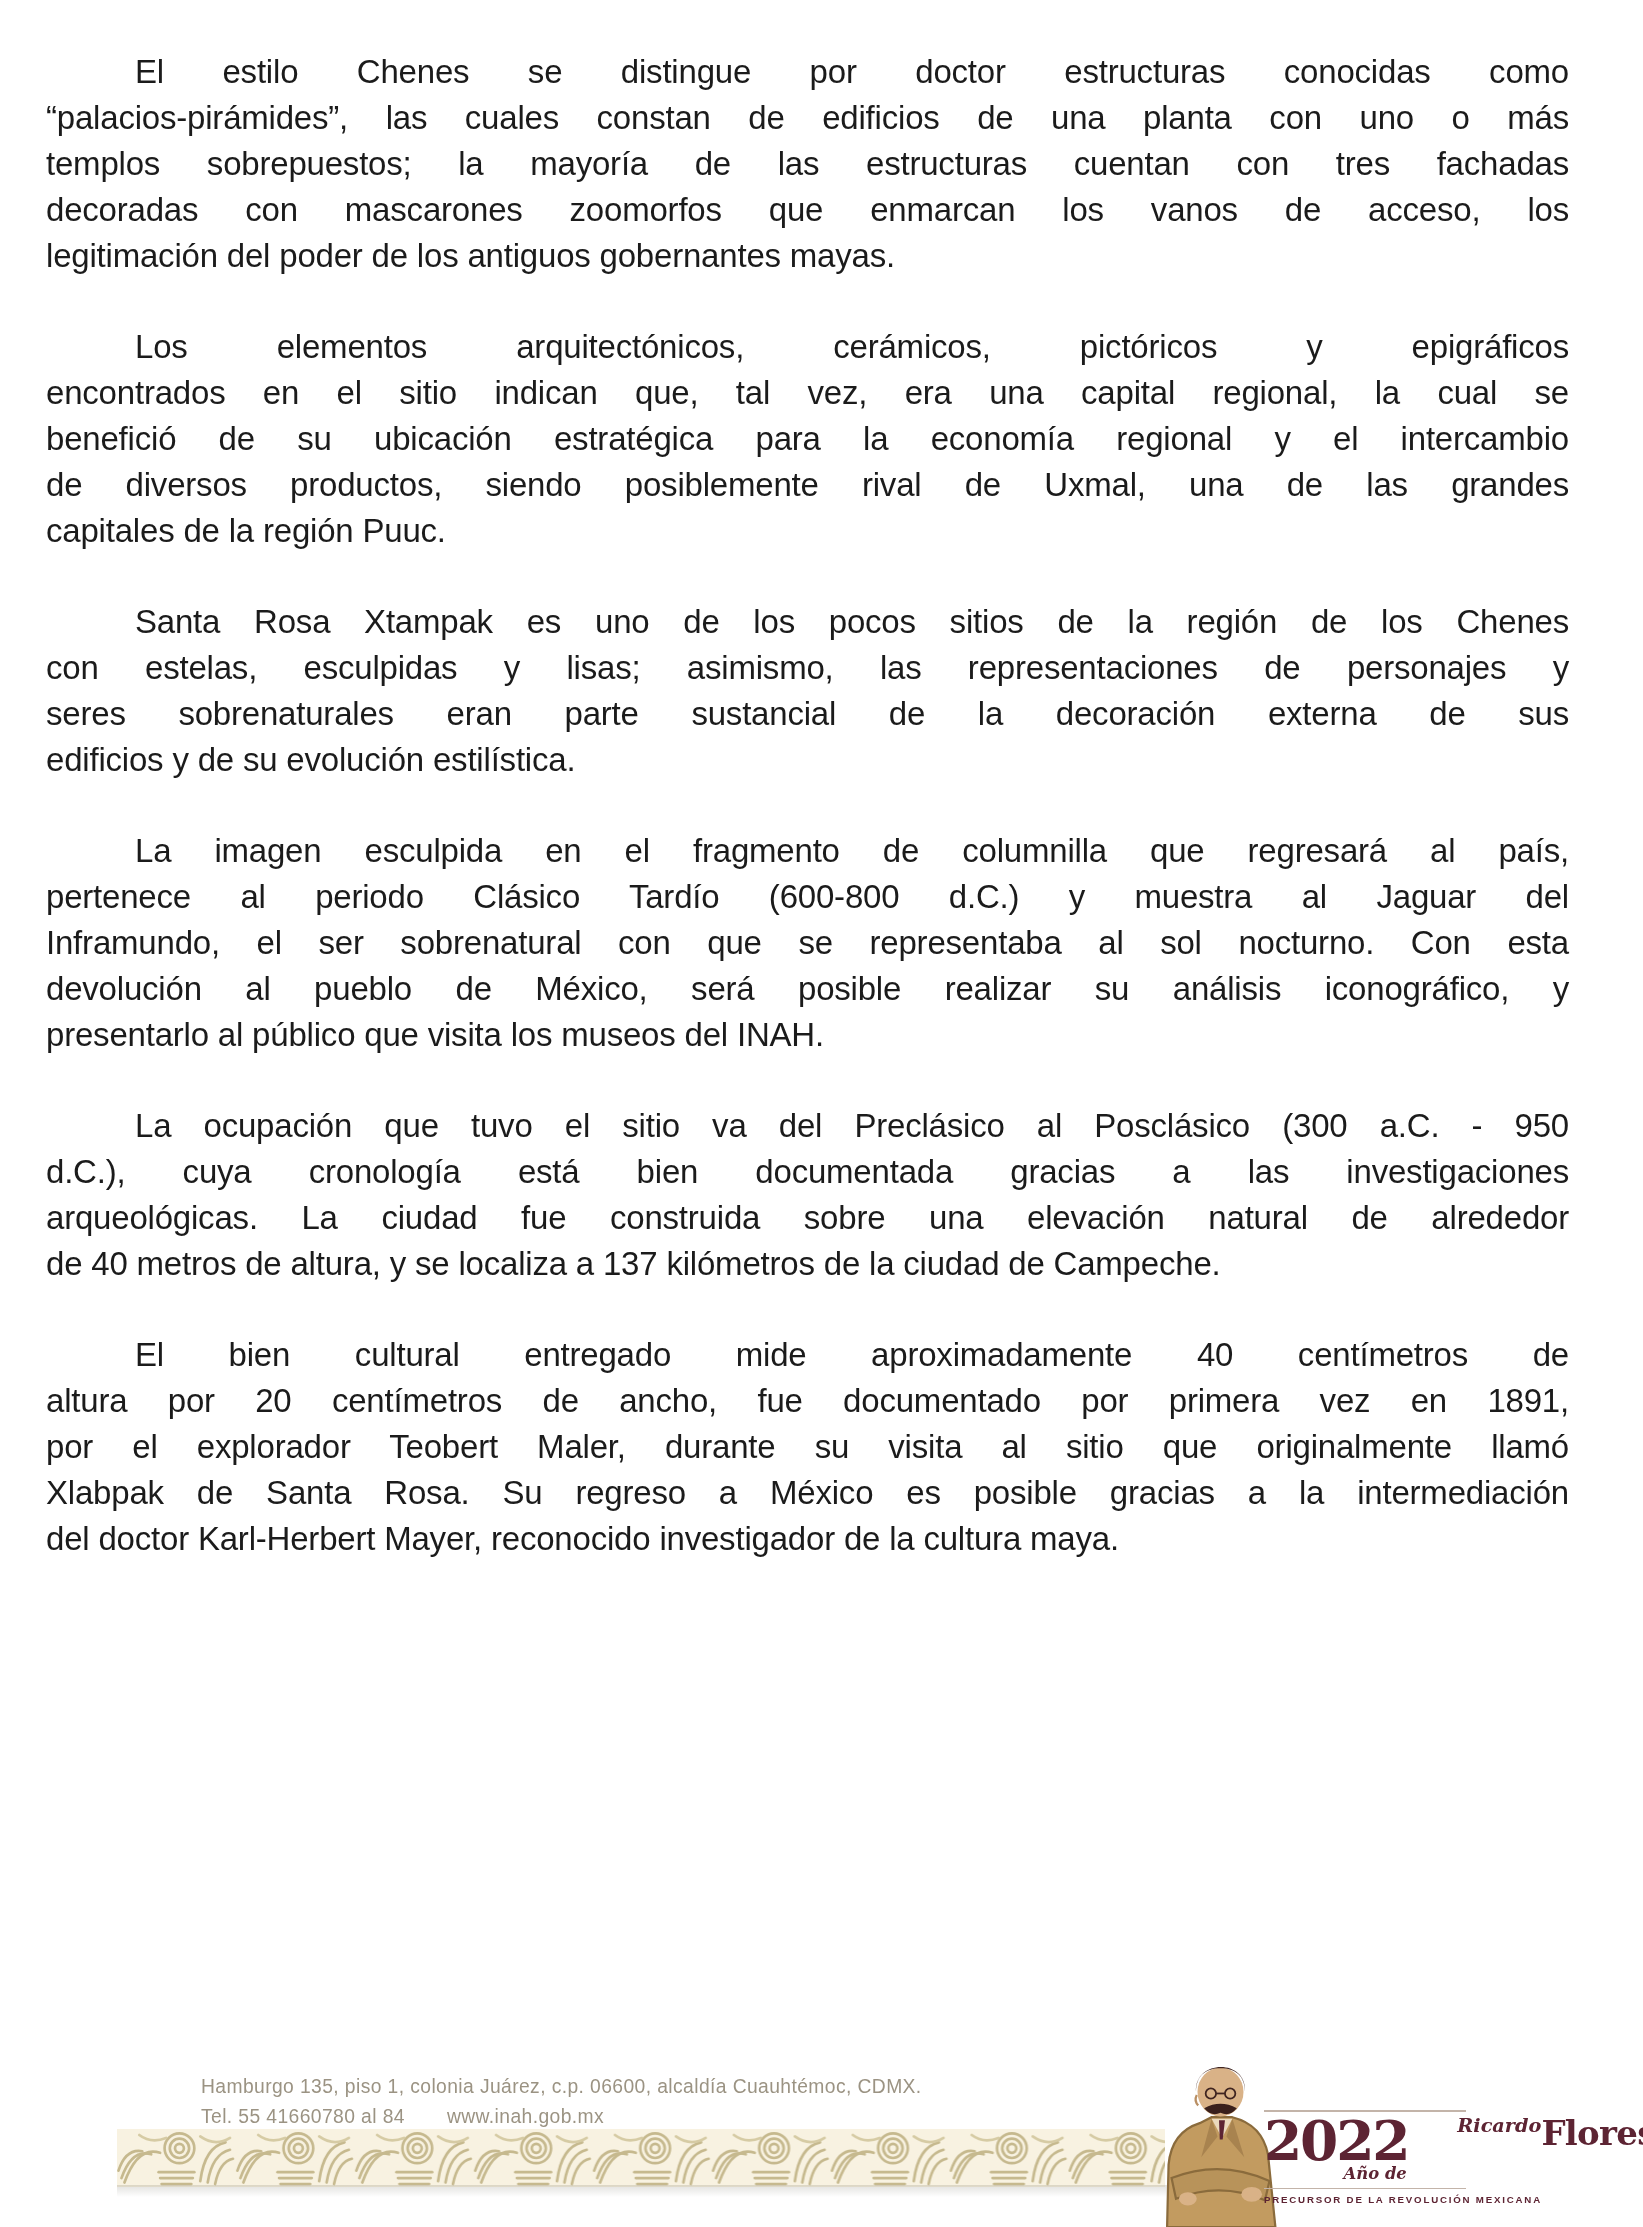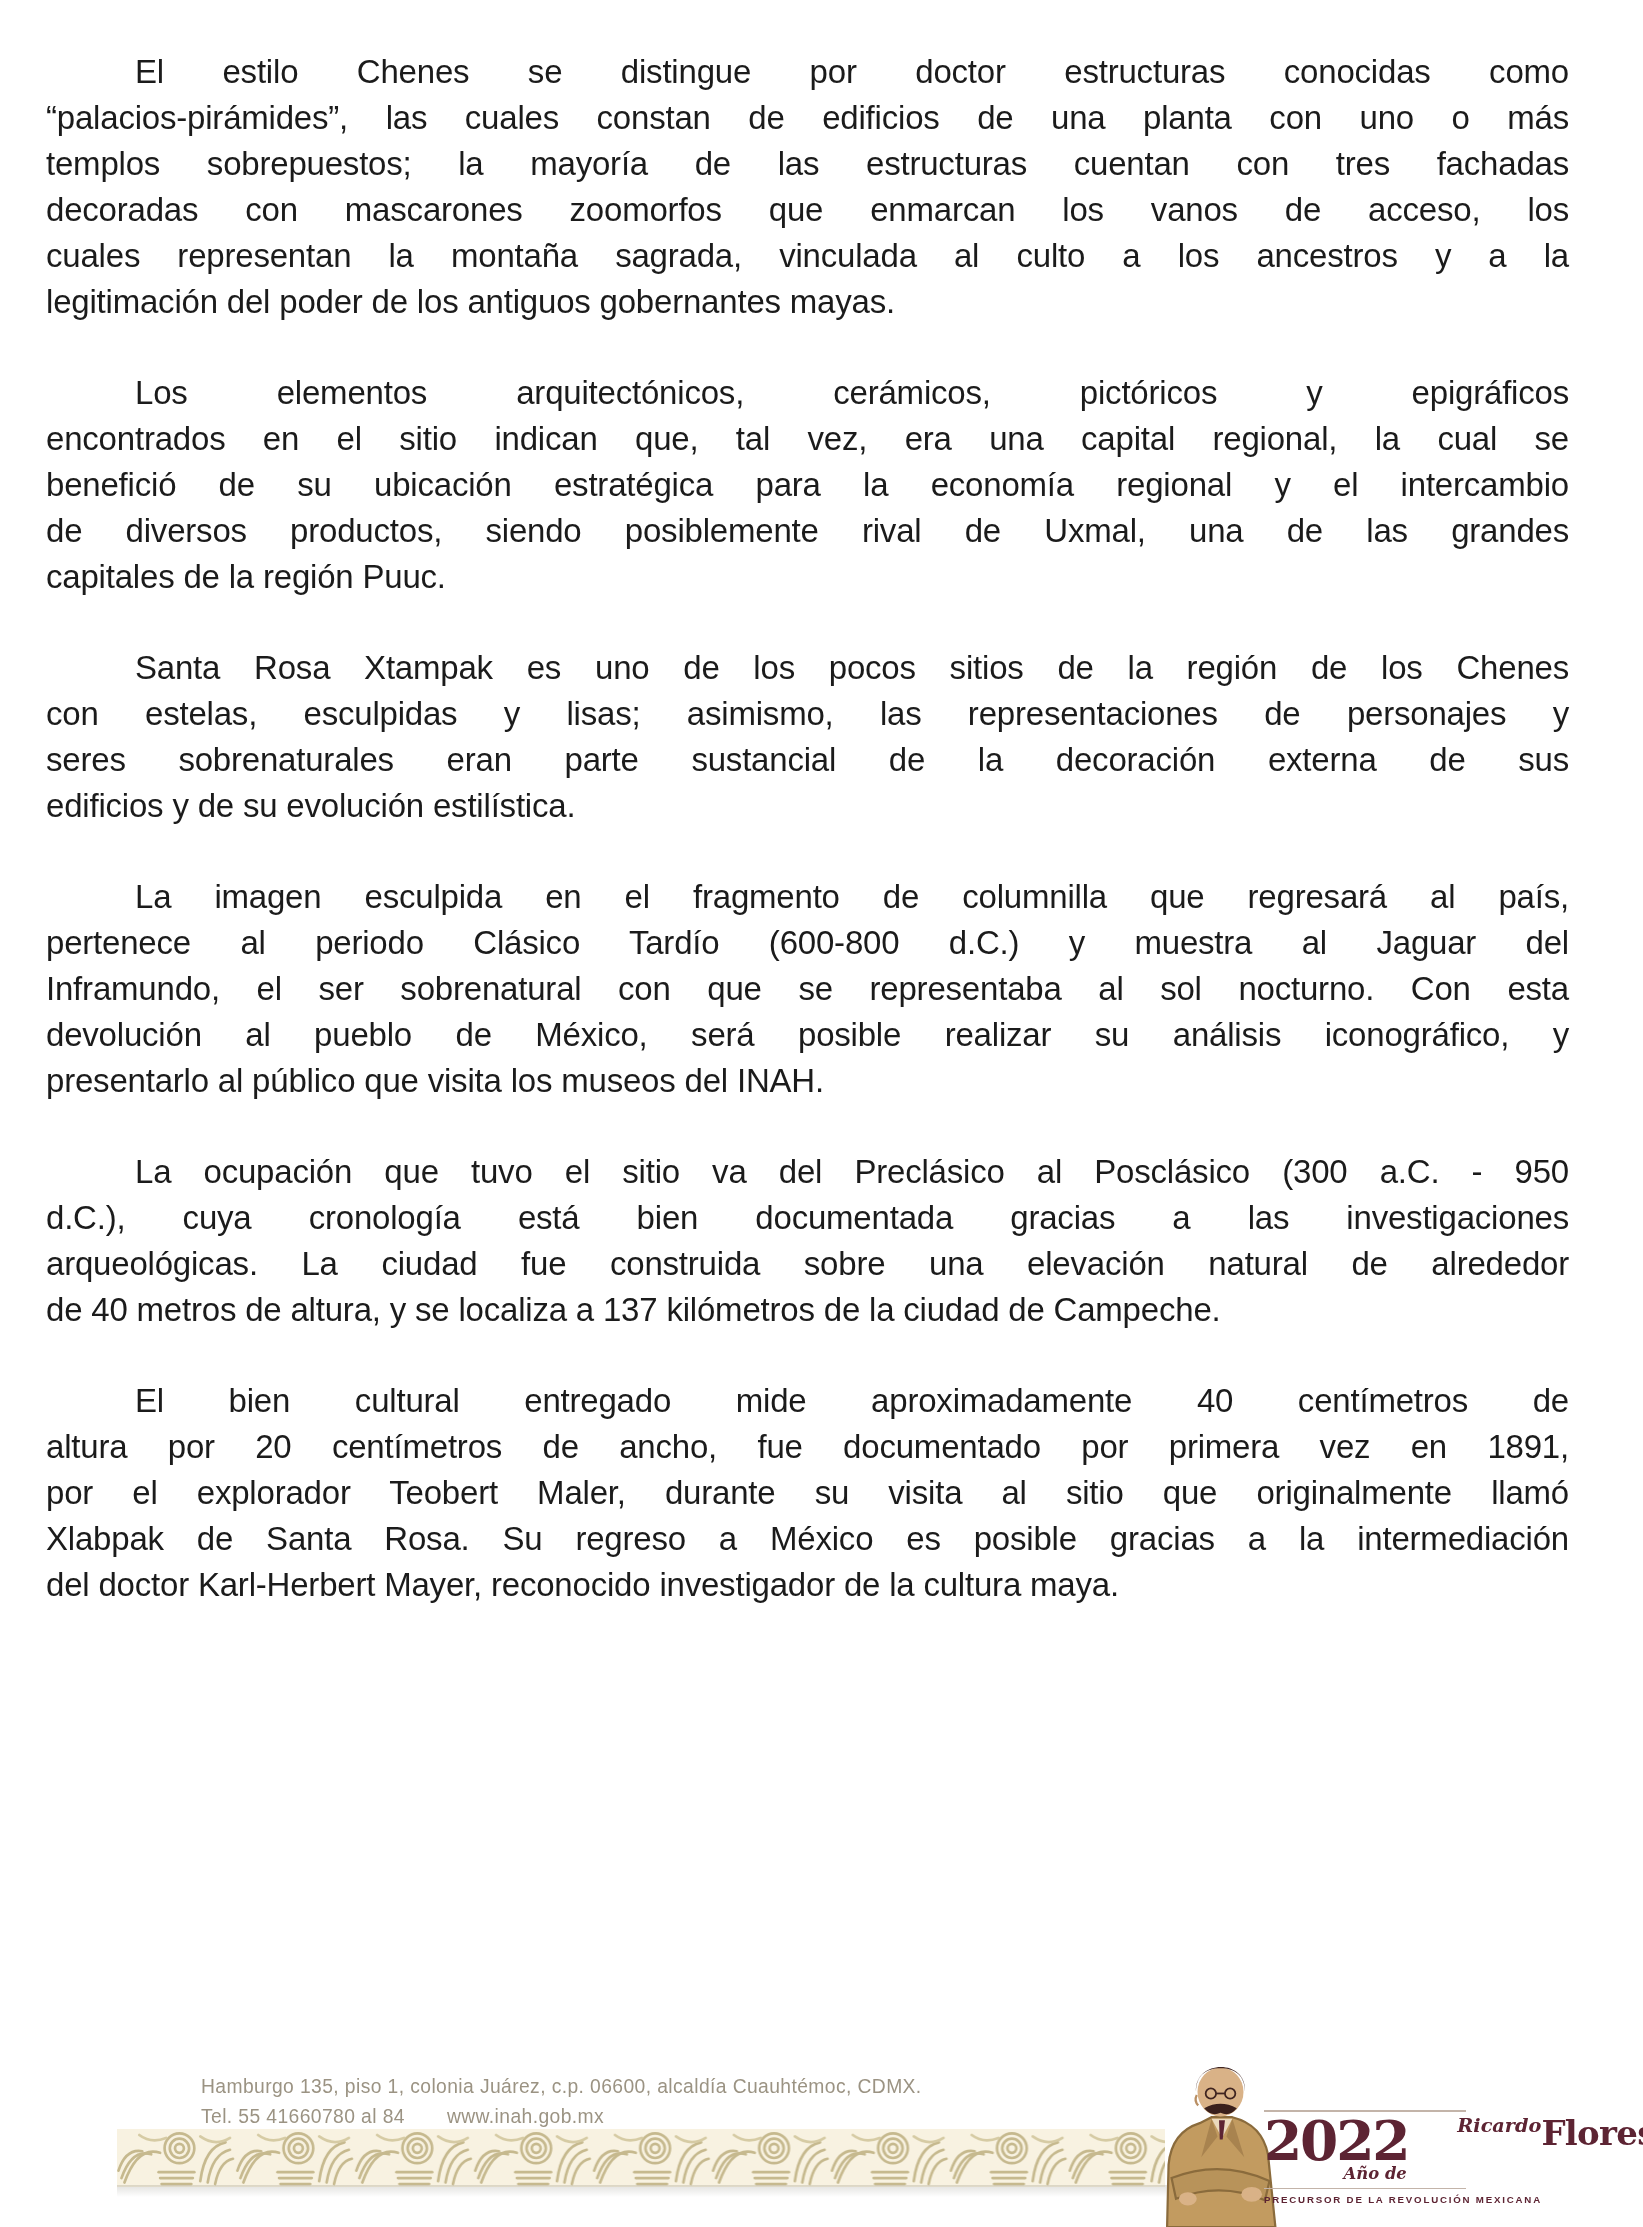--- a/index.html
+++ b/index.html
@@ -94,21 +94,20 @@
 <body>
 
 <div class="page">
 
   <main class="content" id="paragraphs">
       <div class="para">
         <div class="line first">El estilo Chenes se distingue por doctor estructuras conocidas como</div>
         <div class="line">“palacios-pirámides”, las cuales constan de edificios de una planta con uno o más</div>
         <div class="line">templos sobrepuestos; la mayoría de las estructuras cuentan con tres fachadas</div>
         <div class="line">decoradas con mascarones zoomorfos que enmarcan los vanos de acceso, los</div>
-        <div class="line">cuales representan la montaña sagrada, vinculada al culto a los ancestros y a la</div>
         <div class="line last">legitimación del poder de los antiguos gobernantes mayas.</div>
       </div>
       <div class="para">
         <div class="line first">Los elementos arquitectónicos, cerámicos, pictóricos y epigráficos</div>
         <div class="line">encontrados en el sitio indican que, tal vez, era una capital regional, la cual se</div>
         <div class="line">benefició de su ubicación estratégica para la economía regional y el intercambio</div>
         <div class="line">de diversos productos, siendo posiblemente rival de Uxmal, una de las grandes</div>
         <div class="line last">capitales de la región Puuc.</div>
       </div>
       <div class="para">

